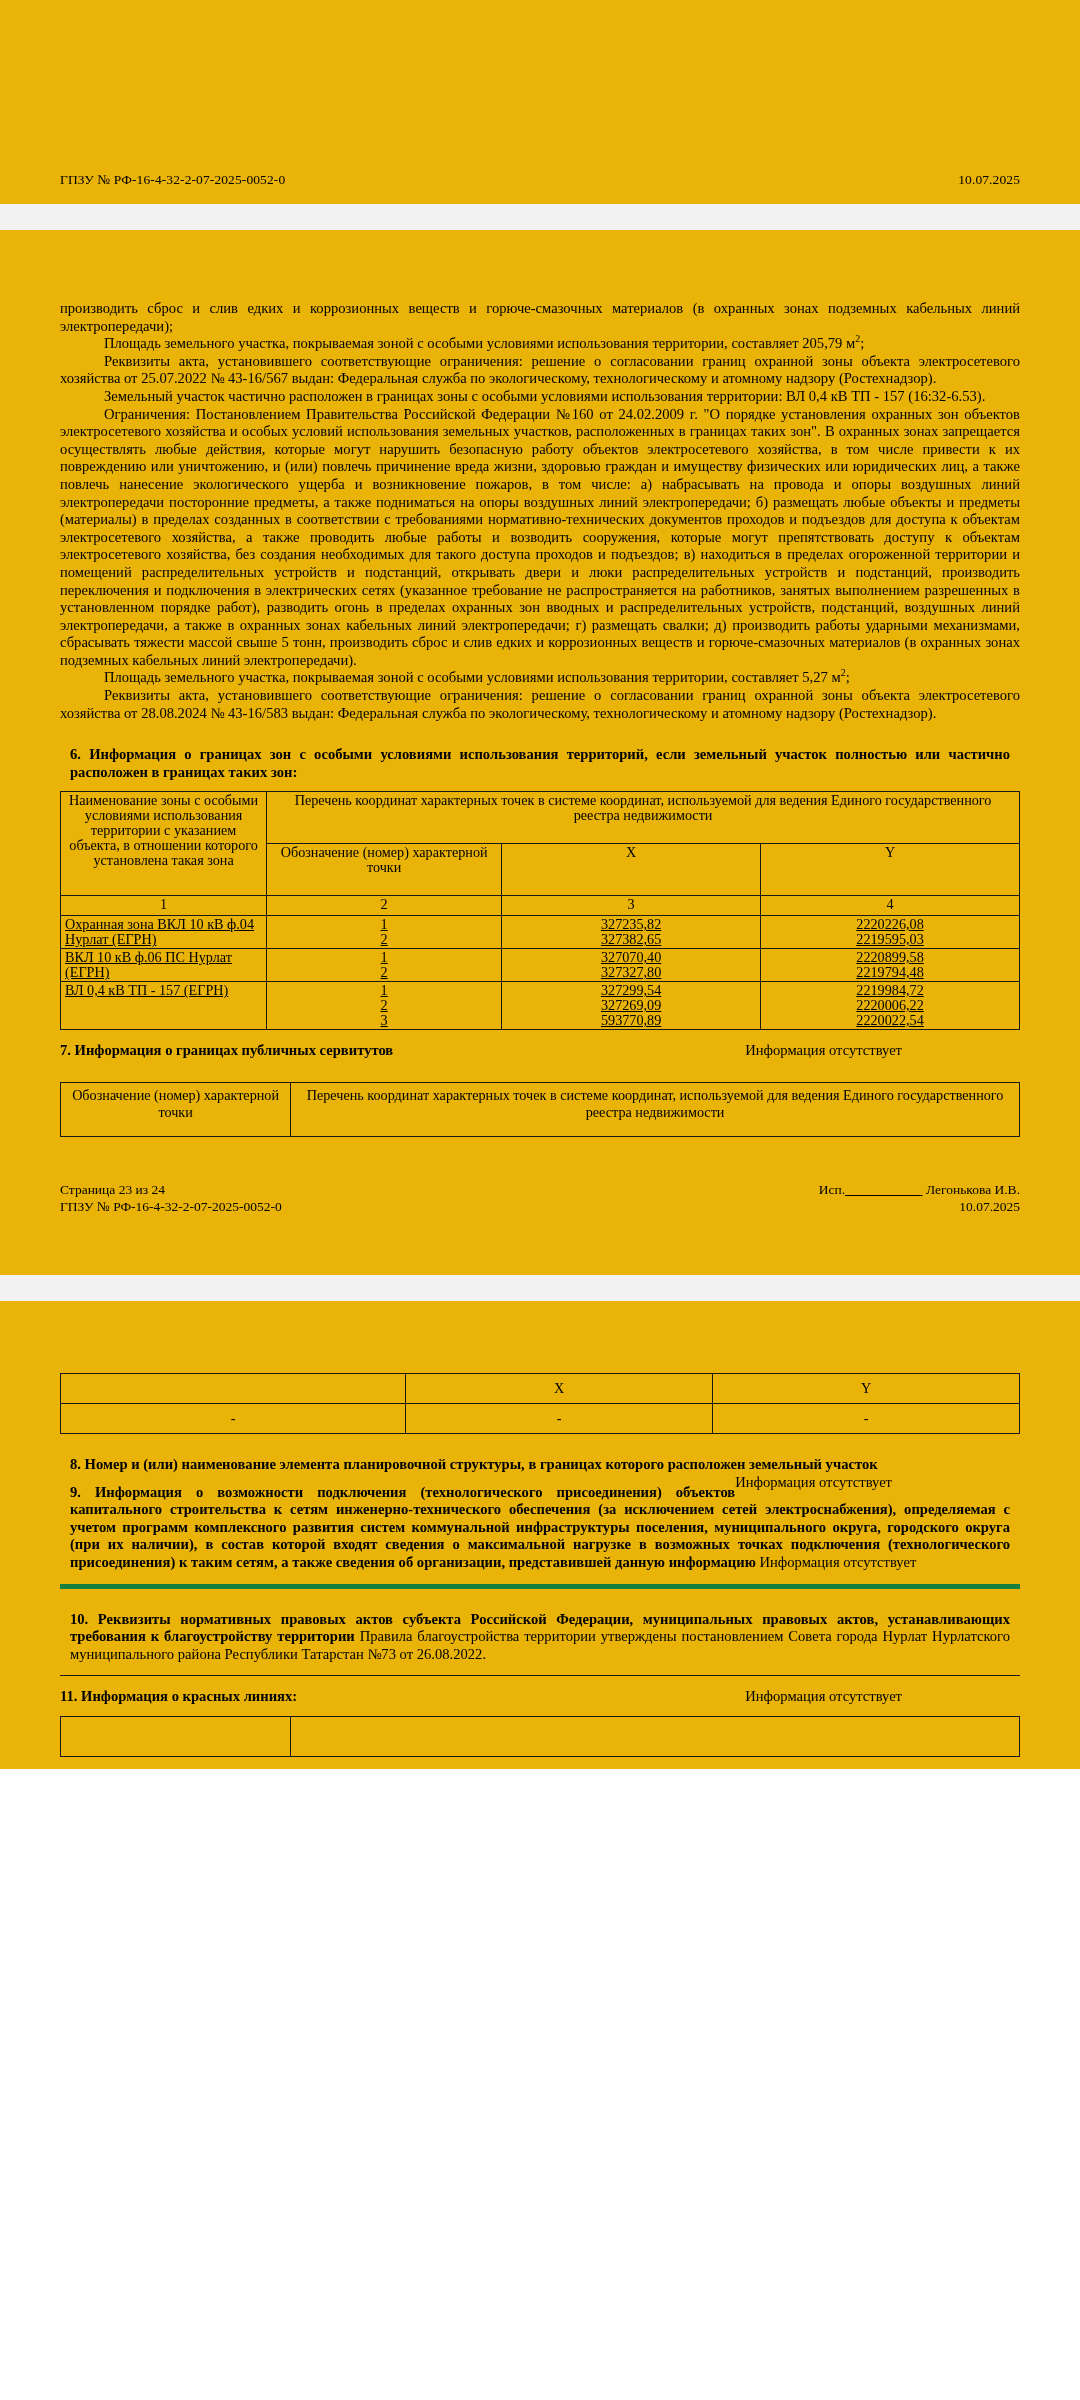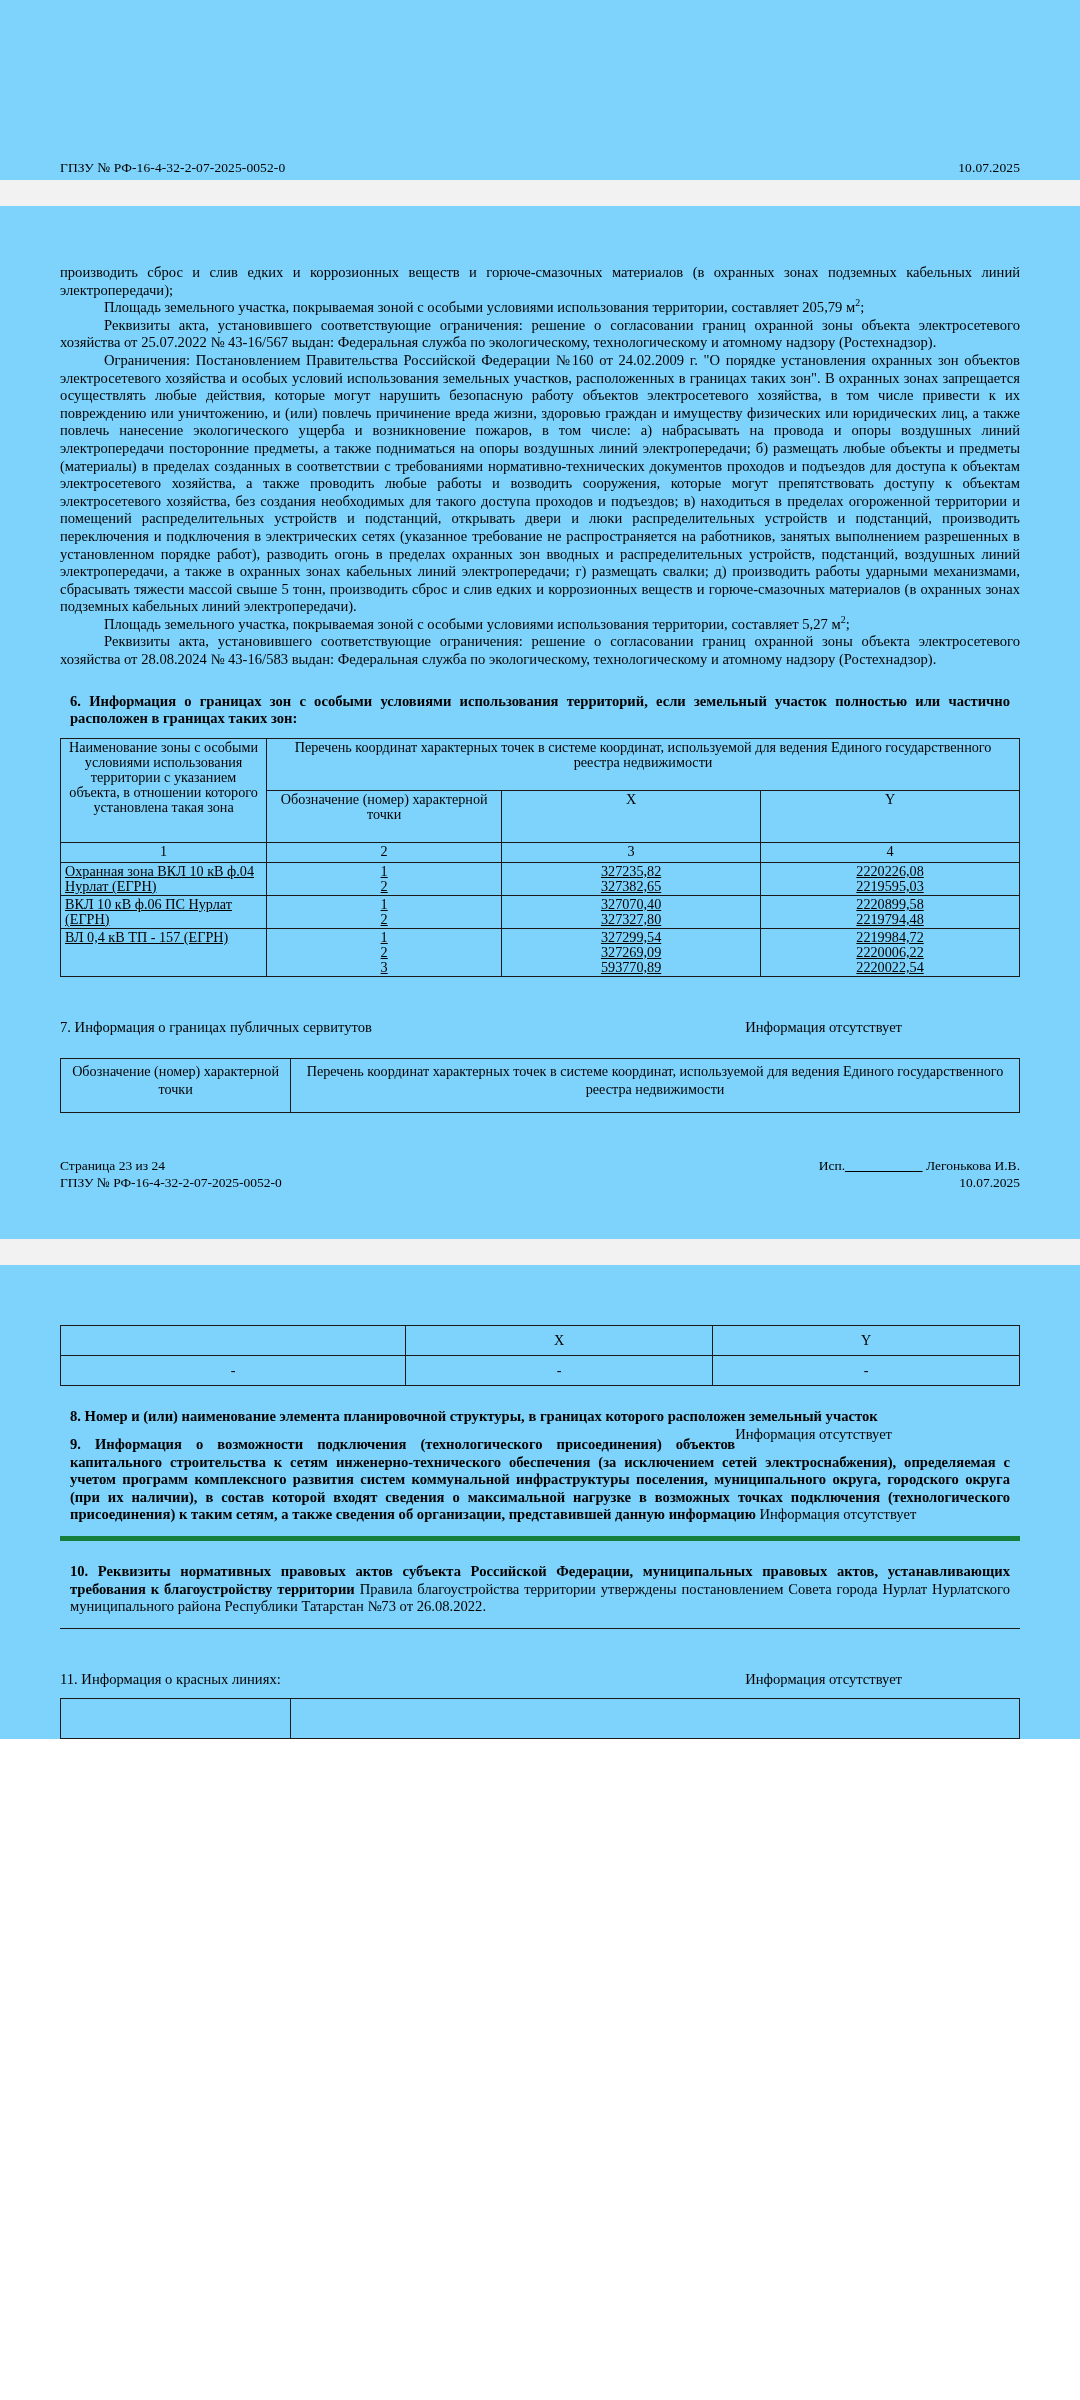--- a/index.html
+++ b/index.html
@@ -9,22 +9,22 @@
     background: #ffffff;
   }
   body {
     width: 1080px;
     font-family: "Liberation Serif", "DejaVu Serif", serif;
     color: #000000;
   }
   .page {
     position: relative;
     width: 1080px;
-    background: #7dd3fc;
-    padding: 0 60px;
+    background: #eab308;
+    padding: 12px 60px;
   }
   .page-gap {
     width: 1080px;
     height: 26px;
     background: #f2f2f2;
   }
   .spacer-top { height: 160px; }
   .spacer-sm { height: 14px; }
 
   .running-head {
@@ -59,21 +59,21 @@
     text-align: justify;
   }
 
   .sect-row {
     display: flex;
     align-items: baseline;
     margin-top: 12px;
     font-size: 14.6px;
     line-height: 17.6px;
   }
-  .sect-row .sr-title { font-weight: normal; white-space: nowrap; margin-top: 30px; }
+  .sect-row .sr-title { font-weight: bold; white-space: nowrap; }
   .sect-row .sr-value { margin-left: auto; padding-right: 118px; }
 
   table.coord {
     width: 100%;
     border-collapse: collapse;
     margin-top: 10px;
     font-size: 14.2px;
     line-height: 15px;
   }
   table.coord td, table.coord th {
@@ -181,20 +181,21 @@
   <p class="para">производить сброс и слив едких и коррозионных веществ и горюче-смазочных материалов (в охранных зонах подземных кабельных линий электропередачи);</p>
 
   <p class="para indent">
     <span>Площадь земельного участка, покрываемая зоной с особыми условиями использования территории, составляет</span>
     <span>205,79</span>
     <span>м</span><sup>2</sup><span>;</span>
   </p>
 
   <p class="para indent">Реквизиты акта, установившего соответствующие ограничения: решение о согласовании границ охранной зоны объекта электросетевого хозяйства от 25.07.2022 № 43-16/567 выдан: Федеральная служба по экологическому, технологическому и атомному надзору (Ростехнадзор).</p>
 
+  <p class="para indent">Земельный участок частично расположен в границах зоны с особыми условиями использования территории: ВЛ 0,4 кВ ТП - 157 (16:32-6.53).</p>
 
   <p class="para indent">Ограничения: Постановлением Правительства Российской Федерации №160 от 24.02.2009 г. "О порядке установления охранных зон объектов электросетевого хозяйства и особых условий использования земельных участков, расположенных в границах таких зон". В охранных зонах запрещается осуществлять любые действия, которые могут нарушить безопасную работу объектов электросетевого хозяйства, в том числе привести к их повреждению или уничтожению, и (или) повлечь причинение вреда жизни, здоровью граждан и имуществу физических или юридических лиц, а также повлечь нанесение экологического ущерба и возникновение пожаров, в том числе: а) набрасывать на провода и опоры воздушных линий электропередачи посторонние предметы, а также подниматься на опоры воздушных линий электропередачи; б) размещать любые объекты и предметы (материалы) в пределах созданных в соответствии с требованиями нормативно-технических документов проходов и подъездов для доступа к объектам электросетевого хозяйства, а также проводить любые работы и возводить сооружения, которые могут препятствовать доступу к объектам электросетевого хозяйства, без создания необходимых для такого доступа проходов и подъездов; в) находиться в пределах огороженной территории и помещений распределительных устройств и подстанций, открывать двери и люки распределительных устройств и подстанций, производить переключения и подключения в электрических сетях (указанное требование не распространяется на работников, занятых выполнением разрешенных в установленном порядке работ), разводить огонь в пределах охранных зон вводных и распределительных устройств, подстанций, воздушных линий электропередачи, а также в охранных зонах кабельных линий электропередачи; г) размещать свалки; д) производить работы ударными механизмами, сбрасывать тяжести массой свыше 5 тонн, производить сброс и слив едких и коррозионных веществ и горюче-смазочных материалов (в охранных зонах подземных кабельных линий электропередачи).</p>
 
   <p class="para indent">
     <span>Площадь земельного участка, покрываемая зоной с особыми условиями использования территории, составляет</span>
     <span>5,27</span>
     <span>м</span><sup>2</sup><span>;</span>
   </p>
 
   <p class="para indent">Реквизиты акта, установившего соответствующие ограничения: решение о согласовании границ охранной зоны объекта электросетевого хозяйства от 28.08.2024 № 43-16/583 выдан: Федеральная служба по экологическому, технологическому и атомному надзору (Ростехнадзор).</p>

